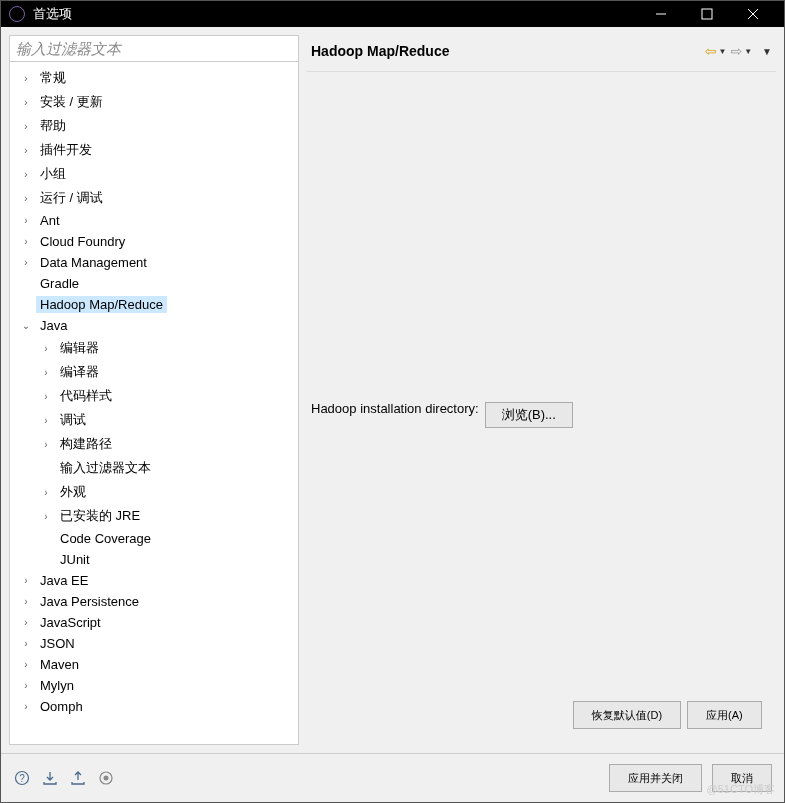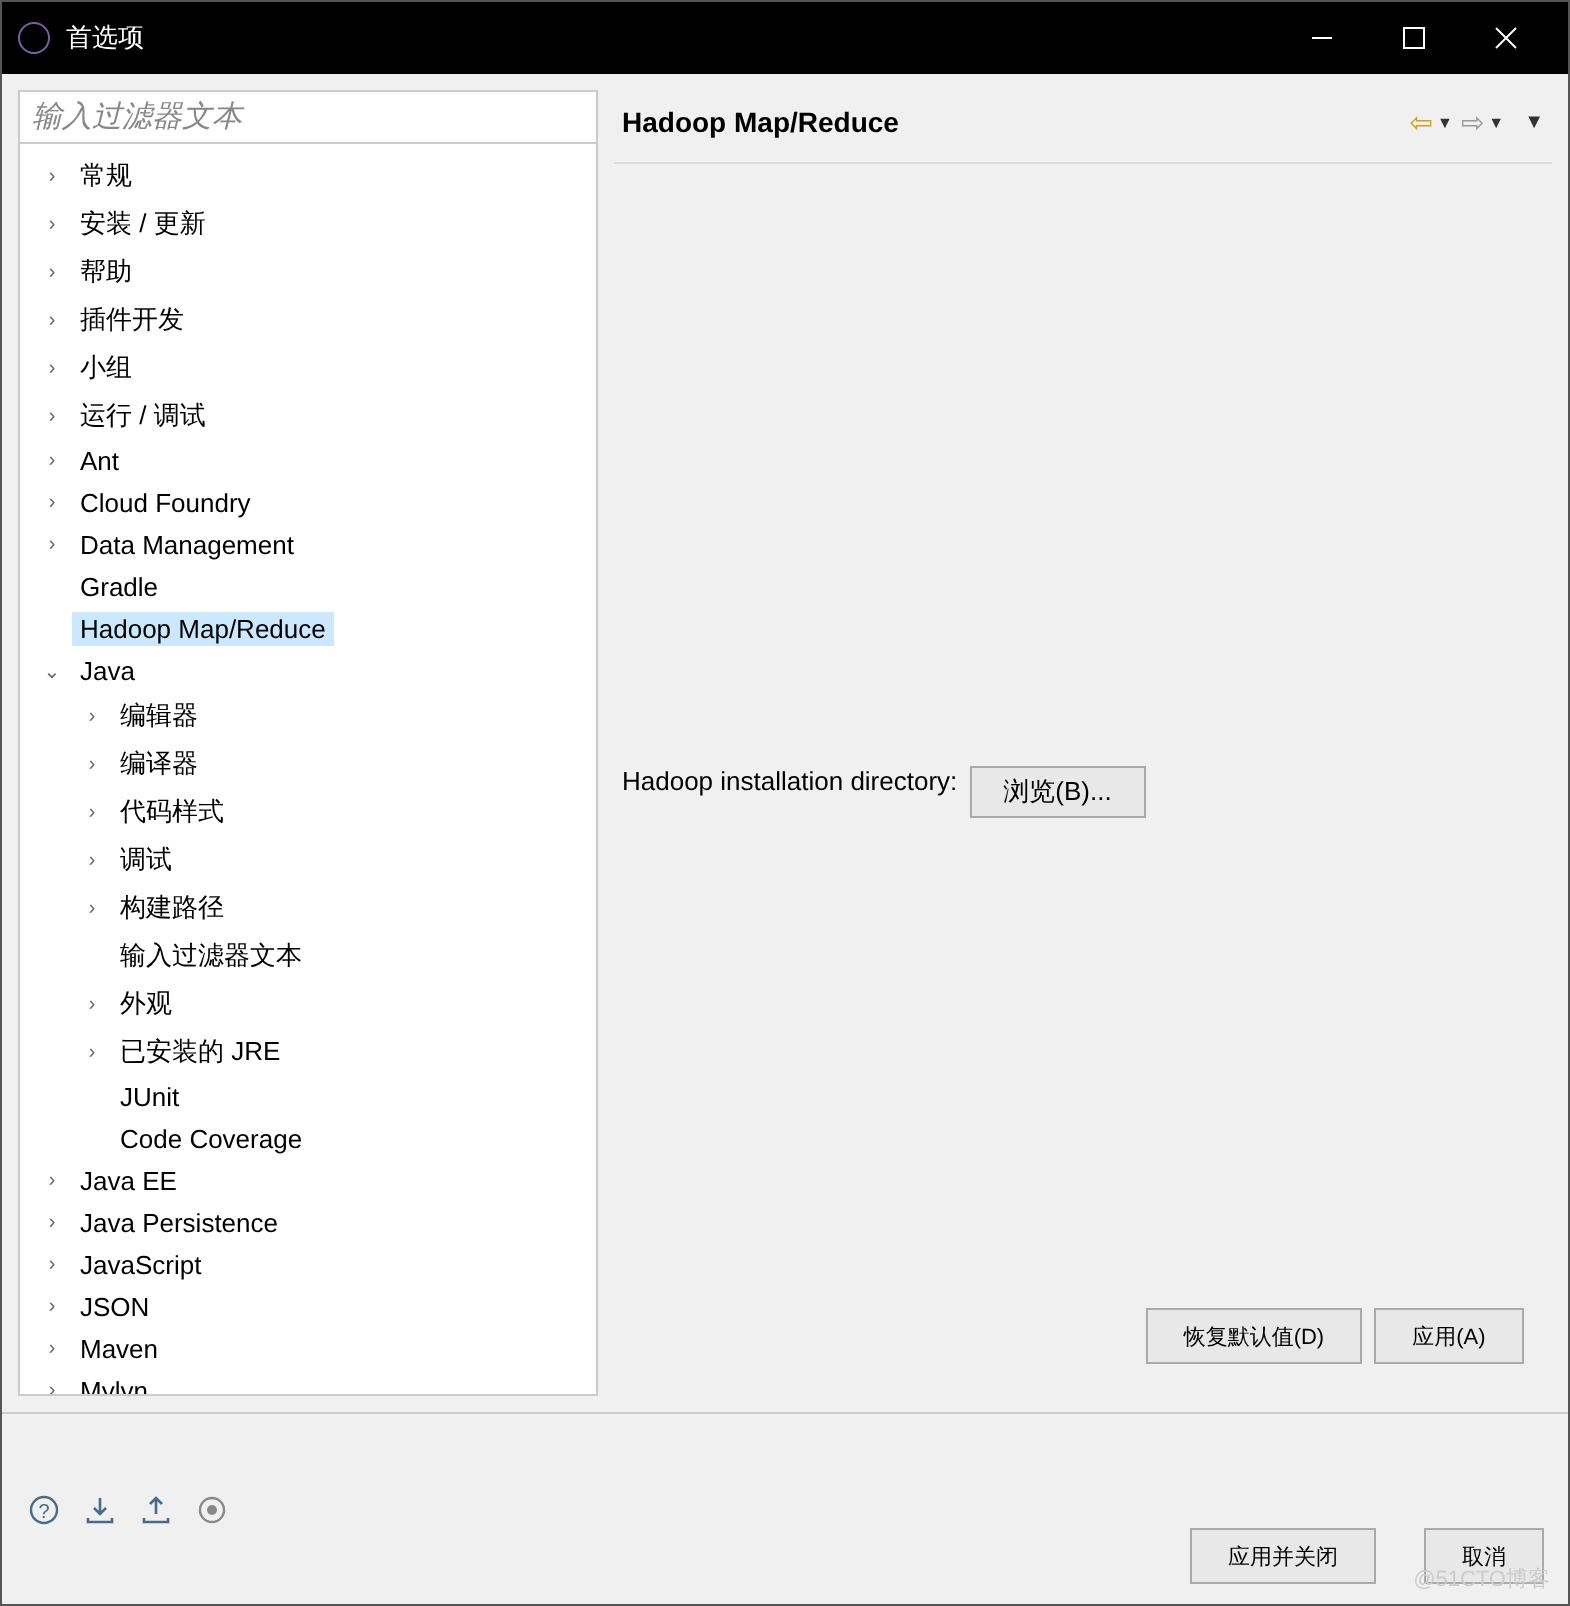--- a/index.html
+++ b/index.html
@@ -1,18 +1,18 @@
 <!DOCTYPE html>
 <html><head>
   <meta charset="utf-8">
   <style>
     * { box-sizing: border-box; margin: 0; padding: 0; }
     body { font-family: "Microsoft YaHei", "Segoe UI", sans-serif; font-size: 13px; background: #fff; color: #000; }
     .window { width: 785px; height: 803px; display: flex; flex-direction: column; border: 1px solid #555; }
-    .titlebar { height: 36px; background: #000; color: #fff; display: flex; align-items: center; padding: 0 8px; }
+    .titlebar { height: 26px; background: #000; color: #fff; display: flex; align-items: center; padding: 0 8px; }
     .titlebar-icon { width: 16px; height: 16px; border: 1.5px solid #7a5fa8; border-radius: 50%; margin-right: 8px; }
     .titlebar-text { flex: 1; font-size: 13px; }
     .titlebar-controls { display: flex; gap: 0; }
     .titlebar-btn { width: 46px; height: 32px; display: flex; align-items: center; justify-content: center; color: #fff; cursor: pointer; }
     .titlebar-btn svg { stroke: #fff; fill: none; stroke-width: 1; }
     .content { flex: 1; display: flex; background: #f0f0f0; padding: 8px; gap: 8px; overflow: hidden; }
     .left-panel { width: 290px; display: flex; flex-direction: column; background: #fff; border: 1px solid #ccc; }
     .filter-input { width: 100%; padding: 4px 6px; border: none; border-bottom: 1px solid #ccc; font-size: 15px; font-style: italic; color: #888; outline: none; }
     .filter-input::placeholder { color: #888; font-style: italic; }
     .tree { flex: 1; overflow-y: auto; padding: 4px 0; position: relative; }
@@ -36,21 +36,21 @@
     .menu-tri { font-size: 10px; color: #333; cursor: pointer; margin-left: 6px; }
     .right-body { flex: 1; padding: 12px 4px; display: flex; flex-direction: row; }
     .form-row { display: flex; align-items: center; gap: 6px; }
     .form-label { font-size: 13px; }
     .form-input { flex: 1; padding: 2px 4px; border: 1px solid #999; background: #fff; font-size: 13px; height: 24px; }
     .browse-btn { padding: 2px 16px; border: 1px solid #aaa; background: #e8e8e8; font-size: 13px; height: 26px; cursor: pointer; margin-top: 12px; }
     .right-footer-inner { display: flex; justify-content: flex-end; gap: 6px; padding: 8px 0 4px 0; margin-top: auto; }
     .footer { display: flex; align-items: center; padding: 10px 12px; border-top: 1px solid #ccc; background: #f0f0f0; }
     .footer-icons { display: flex; gap: 10px; align-items: center; }
     .footer-icon { width: 18px; height: 18px; display: inline-flex; align-items: center; justify-content: center; cursor: pointer; }
-    .footer-btns { margin-left: auto; display: flex; gap: 24px; margin-top: 47px; }
+    .footer-btns { margin-left: auto; display: flex; gap: 10px; }
     .btn { padding: 4px 18px; border: 1px solid #aaa; background: #e8e8e8; font-size: 11px; cursor: pointer; height: 28px; }
     .watermark { position: absolute; bottom: 6px; right: 10px; color: #ccc; font-size: 11px; pointer-events: none; }
   </style>
 </head>
 <body>
 
 <div class="window">
   <div class="titlebar">
     <div class="titlebar-icon"></div>
     <div class="titlebar-text">首选项</div>
@@ -153,25 +153,25 @@
           <div class="tree-item child-1">
             <span class="tree-arrow">›</span>
             <span class="tree-label">外观</span>
           </div>
           <div class="tree-item child-1">
             <span class="tree-arrow">›</span>
             <span class="tree-label">已安装的 JRE</span>
           </div>
           <div class="tree-item child-1">
             <span class="tree-arrow empty">›</span>
+            <span class="tree-label">Code Coverage</span>
+          </div>
+          <div class="tree-item child-1">
+            <span class="tree-arrow empty">›</span>
             <span class="tree-label">JUnit</span>
-          </div>
-          <div class="tree-item child-1">
-            <span class="tree-arrow empty">›</span>
-            <span class="tree-label">Code Coverage</span>
           </div>
           <div class="tree-item">
             <span class="tree-arrow">›</span>
             <span class="tree-label">Java EE</span>
           </div>
           <div class="tree-item">
             <span class="tree-arrow">›</span>
             <span class="tree-label">Java Persistence</span>
           </div>
           <div class="tree-item">

